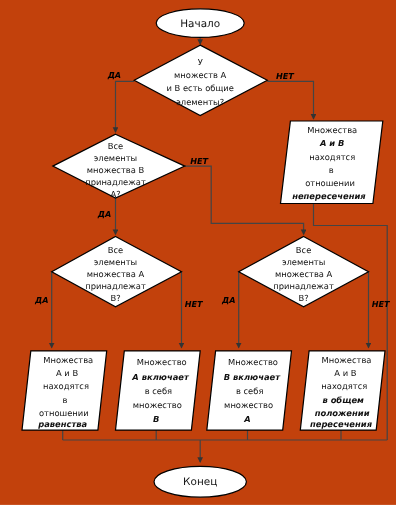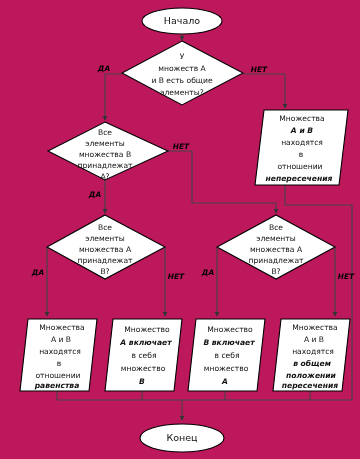--- a/index.html
+++ b/index.html
@@ -10,21 +10,21 @@
   body {
     width: 360px;
     height: 459px;
     overflow: hidden;
     font-family: "DejaVu Sans", sans-serif;
   }
   #flow-root {
     position: relative;
     width: 360px;
     height: 459px;
-    background: #be185d;
+    background: #c2410c;
   }
   svg.flow {
     display: block;
     width: 360px;
     height: 459px;
   }
   .shape {
     fill: #ffffff;
     stroke: #000000;
     stroke-width: 1.1;

